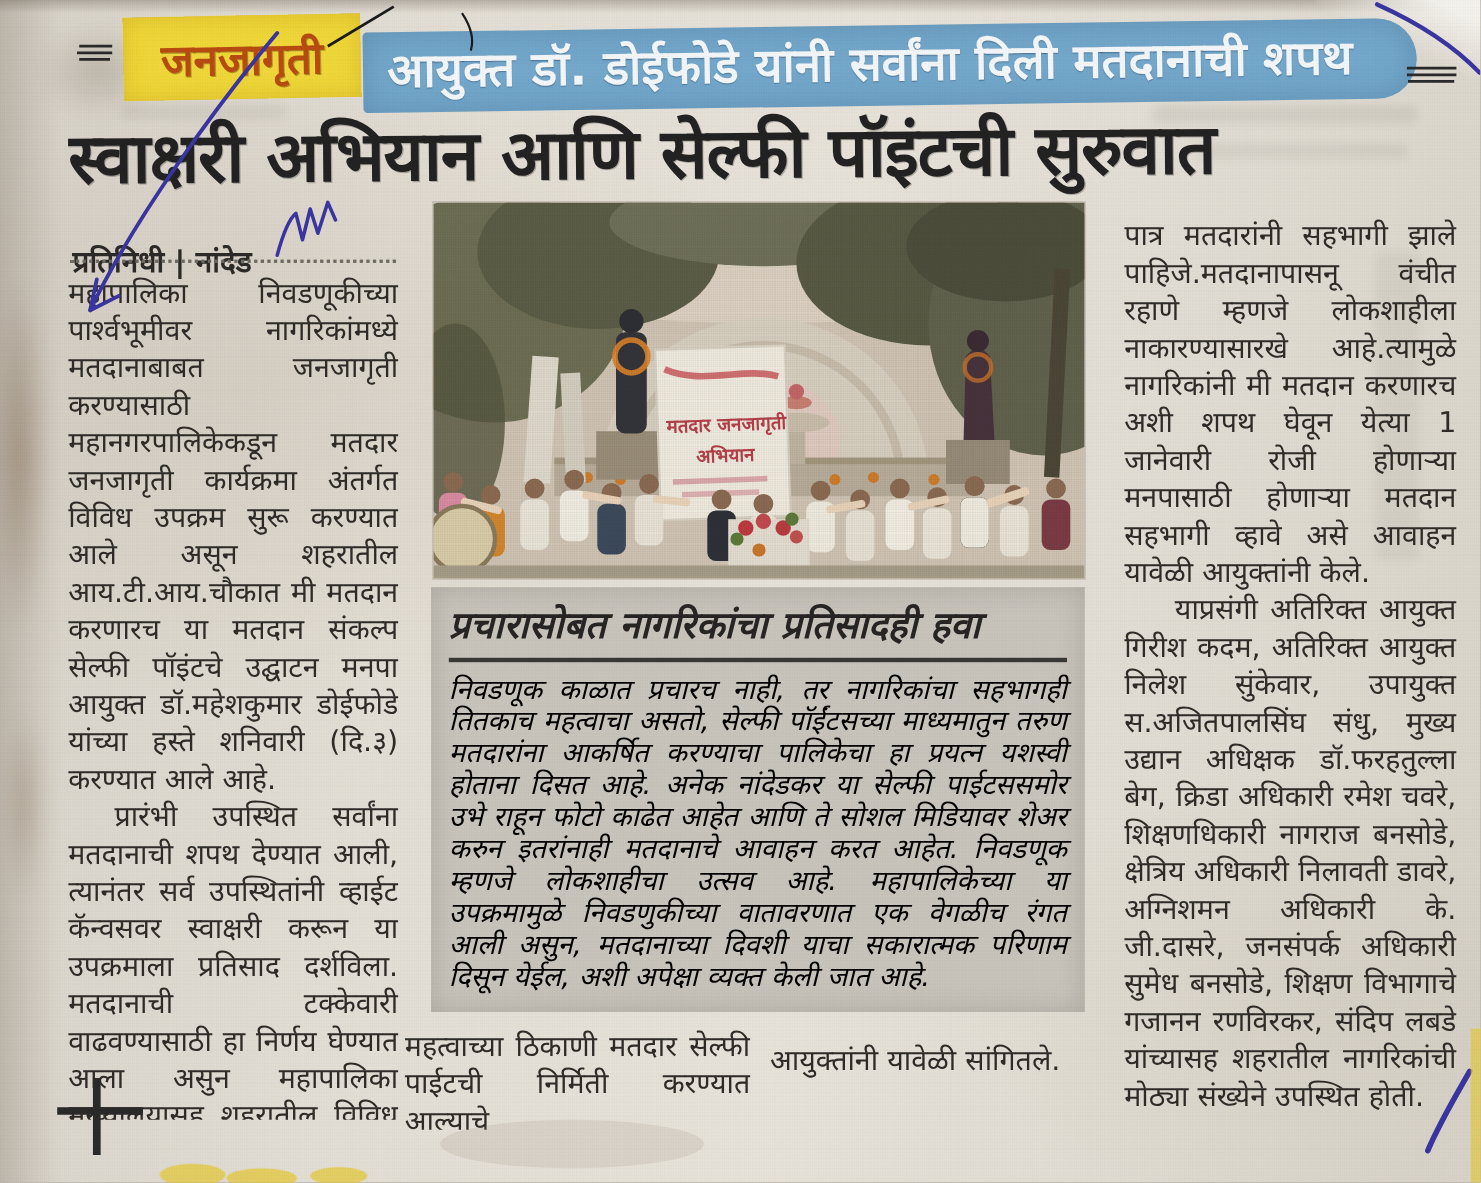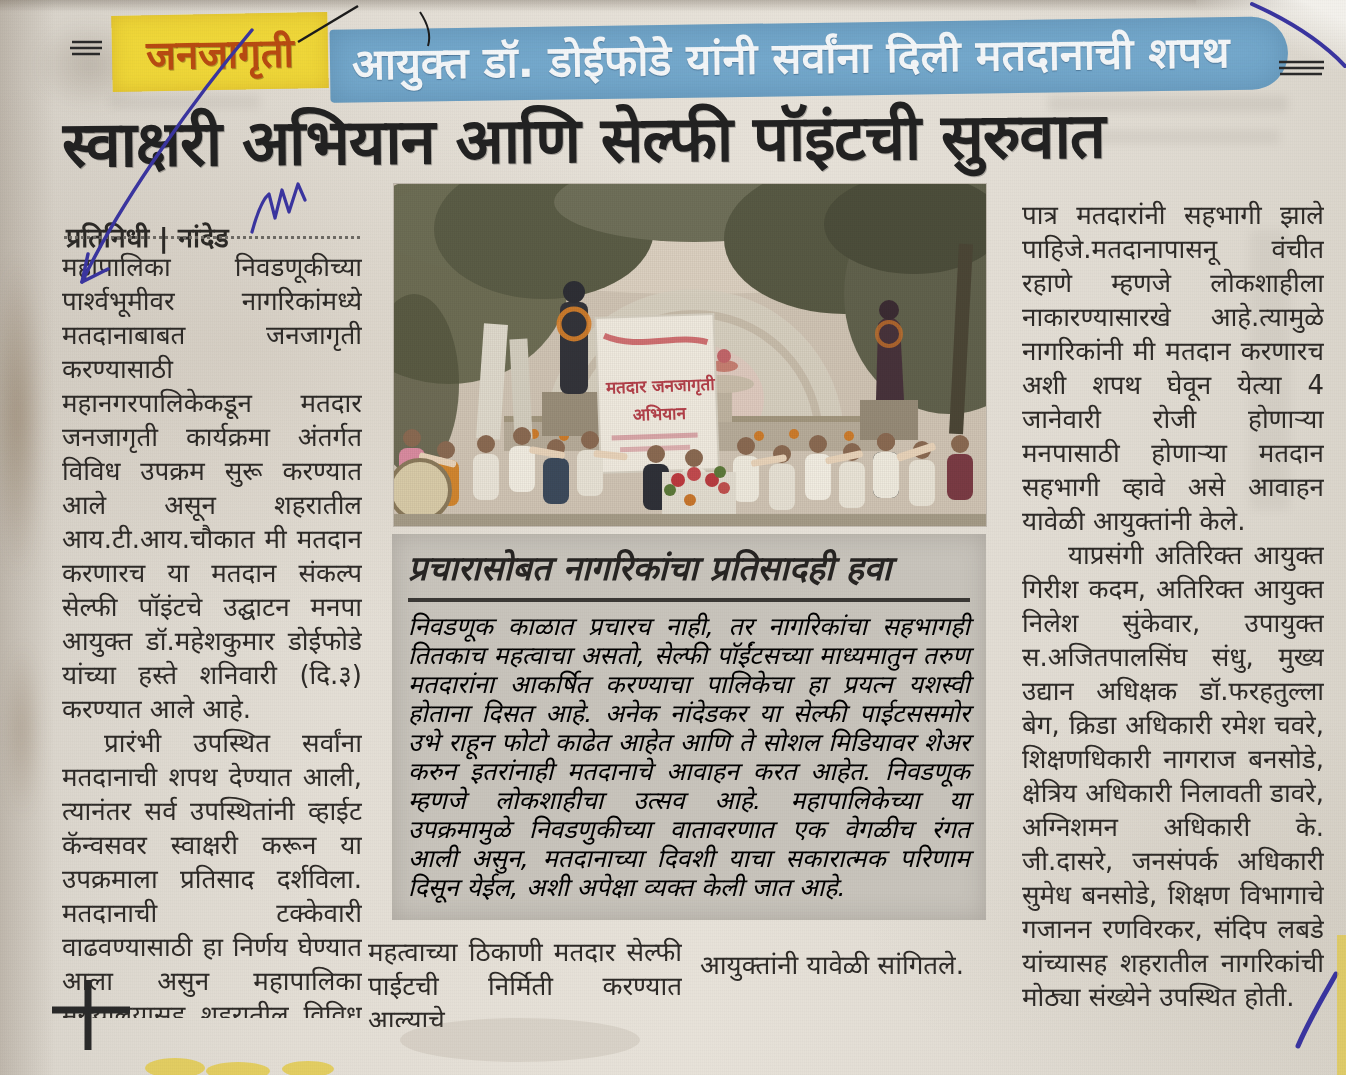--- a/index.html
+++ b/index.html
@@ -225,21 +225,21 @@
     <div class="rule"></div>
     <div class="boxbody">निवडणूक काळात प्रचारच नाही, तर नागरिकांचा सहभागही तितकाच महत्वाचा असतो, सेल्फी पॉईंटसच्या माध्यमातुन तरुण मतदारांना आकर्षित करण्याचा पालिकेचा हा प्रयत्न यशस्वी होताना दिसत आहे. अनेक नांदेडकर या सेल्फी पाईटससमोर उभे राहून फोटो काढेत आहेत आणि ते सोशल मिडियावर शेअर करुन इतरांनाही मतदानाचे आवाहन करत आहेत. निवडणूक म्हणजे लोकशाहीचा उत्सव आहे. महापालिकेच्या या उपक्रमामुळे निवडणुकीच्या वातावरणात एक वेगळीच रंगत आली असुन, मतदानाच्या दिवशी याचा सकारात्मक परिणाम दिसून येईल, अशी अपेक्षा व्यक्त केली जात आहे.</div>
   </div>
 
   <div class="bb-left bodytext">महत्वाच्या ठिकाणी मतदार सेल्फी पाईटची निर्मिती करण्यात आल्याचे</div>
   <div class="bb-right bodytext">
     <div>आयुक्तांनी यावेळी सांगितले.</div>
   </div>
 
   <div class="col-right bodytext">
-    <p>पात्र मतदारांनी सहभागी झाले पाहिजे.मतदानापासनू वंचीत रहाणे म्हणजे लोकशाहीला नाकारण्यासारखे आहे.त्यामुळे नागरिकांनी मी मतदान करणारच अशी शपथ घेवून येत्या 4 जानेवारी रोजी होणाऱ्या मनपासाठी होणाऱ्या मतदान सहभागी व्हावे असे आवाहन यावेळी आयुक्तांनी केले.</p>
+    <p>पात्र मतदारांनी सहभागी झाले पाहिजे.मतदानापासनू वंचीत रहाणे म्हणजे लोकशाहीला नाकारण्यासारखे आहे.त्यामुळे नागरिकांनी मी मतदान करणारच अशी शपथ घेवून येत्या 1 जानेवारी रोजी होणाऱ्या मनपासाठी होणाऱ्या मतदान सहभागी व्हावे असे आवाहन यावेळी आयुक्तांनी केले.</p>
     <p>याप्रसंगी अतिरिक्त आयुक्त गिरीश कदम, अतिरिक्त आयुक्त निलेश सुंकेवार, उपायुक्त स.अजितपालसिंघ संधु, मुख्य उद्यान अधिक्षक डॉ.फरहतुल्ला बेग, क्रिडा अधिकारी रमेश चवरे, शिक्षणधिकारी नागराज बनसोडे, क्षेत्रिय अधिकारी निलावती डावरे, अग्निशमन अधिकारी के. जी.दासरे, जनसंपर्क अधिकारी सुमेध बनसोडे, शिक्षण विभागाचे गजानन रणविरकर, संदिप लबडे यांच्यासह शहरातील नागरिकांची मोठ्या संख्येने उपस्थित होती.</p>
   </div>
 
   <svg class="marks" width="1346" height="1075" viewBox="0 0 1346 1075">
     <path d="M252,30 C200,92 122,198 82,282" fill="none" stroke="#3a35a0" stroke-width="3.5" stroke-linecap="round"></path>
     <path d="M82,282 l6,-28 M82,282 l26,-13" fill="none" stroke="#3a35a0" stroke-width="3.5" stroke-linecap="round"></path>
     <path d="M252,232 C258,210 264,198 269,194 l6,24 l7,-28 l7,22 l9,-28 l7,16" fill="none" stroke="#3a35a0" stroke-width="3.2" stroke-linecap="round" stroke-linejoin="round"></path>
     <path d="M298,42 L358,6" stroke="#1c1c1c" stroke-width="2.5"></path>
     <path d="M420,12 C428,24 431,36 428,46" fill="none" stroke="#1c1c1c" stroke-width="2"></path>
     <g stroke="#2a2a2a" stroke-width="2.5">

